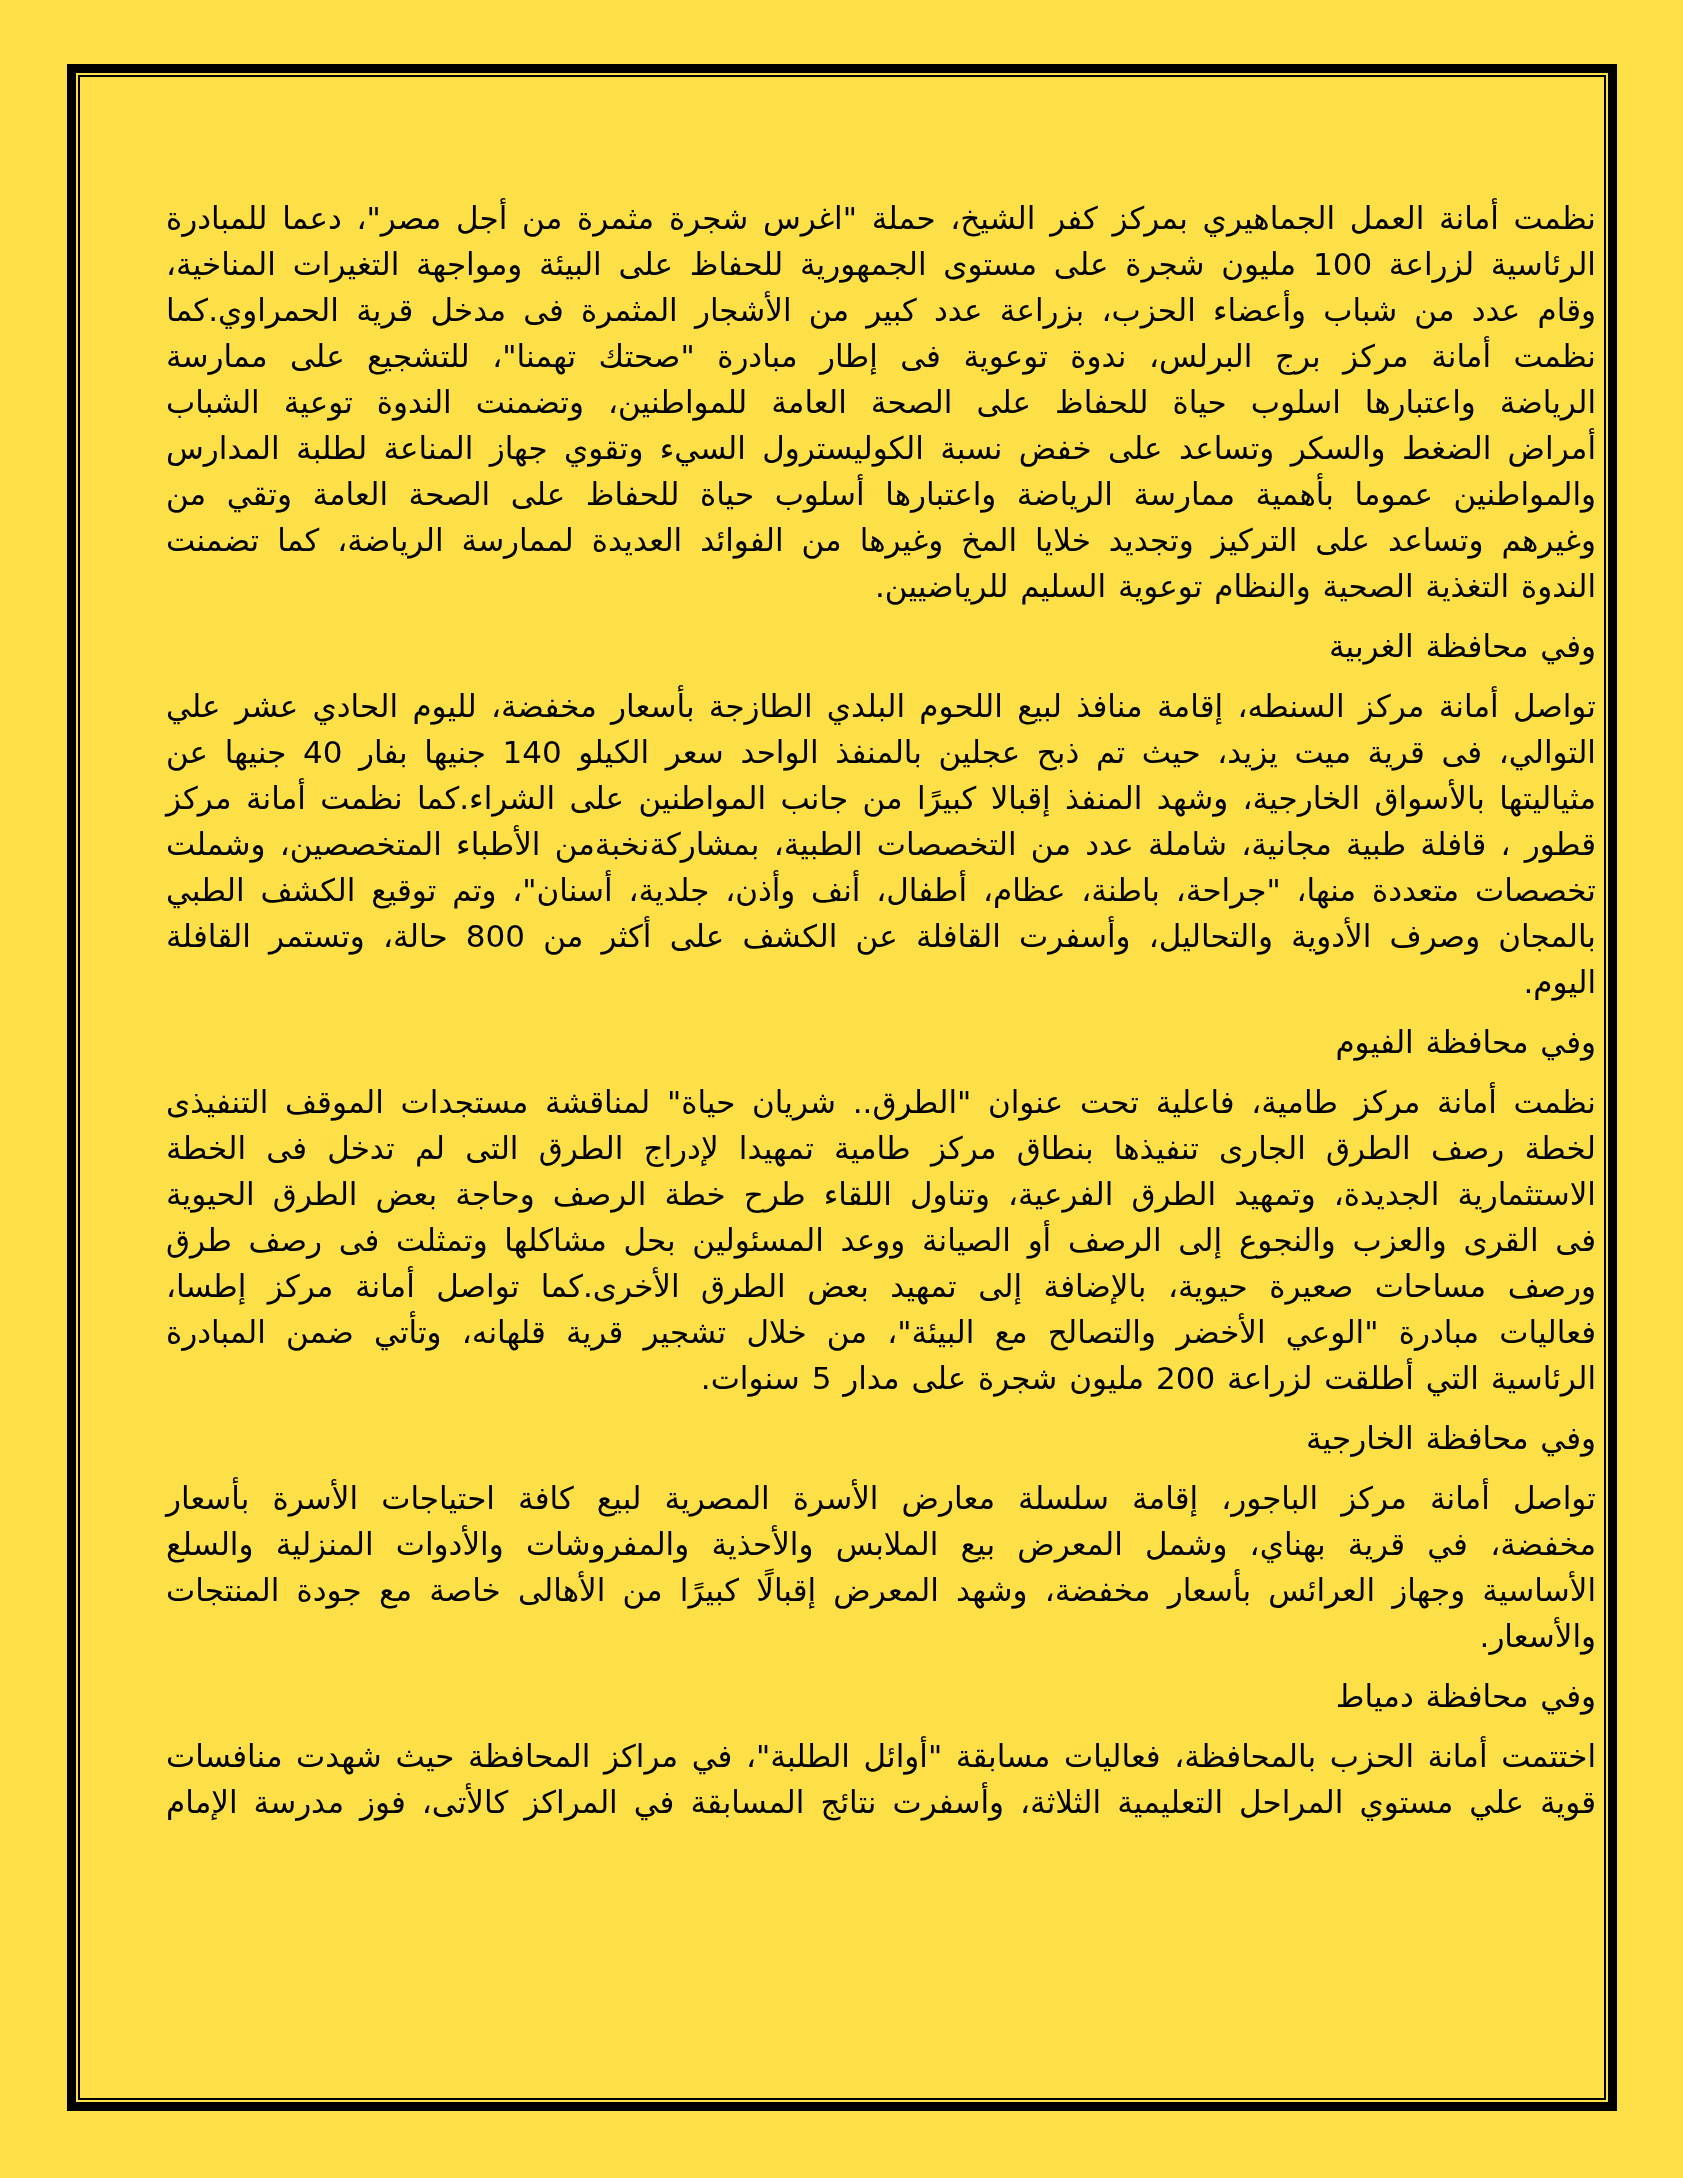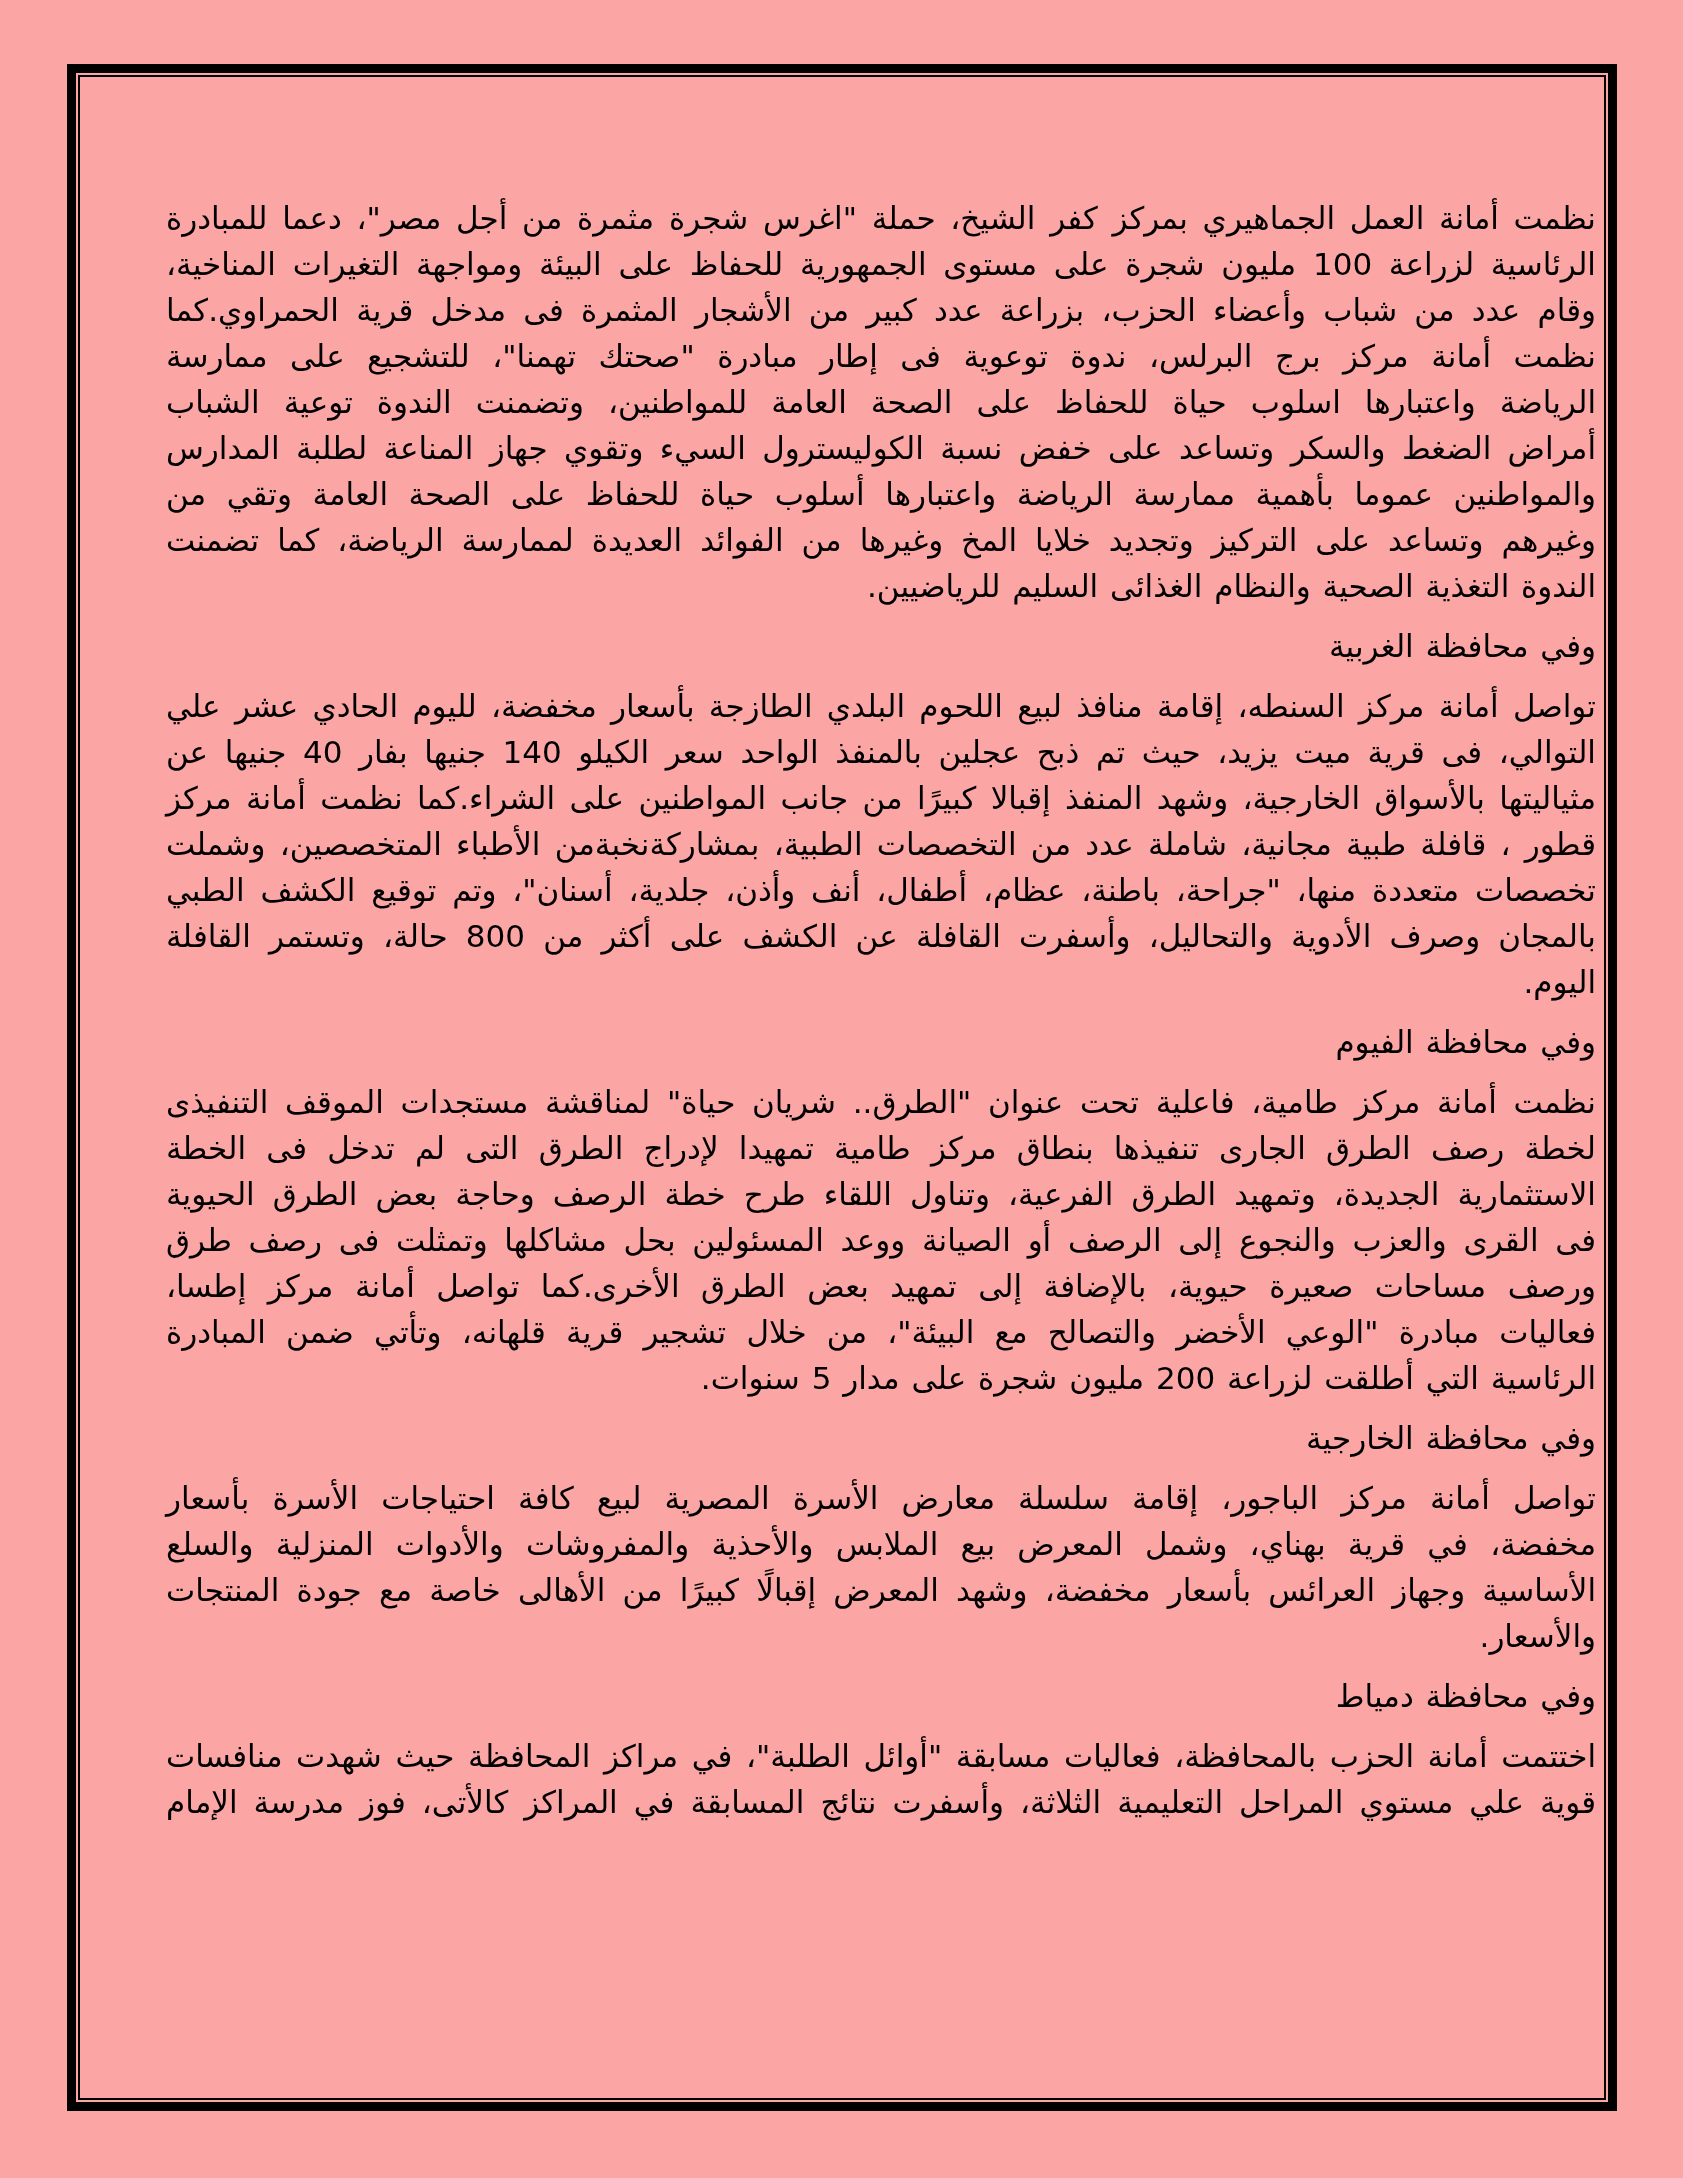--- a/index.html
+++ b/index.html
@@ -4,21 +4,21 @@
 <style>
   html, body {
     margin: 0;
     padding: 0;
     background: #ffffff;
   }
   .page {
     position: relative;
     width: 1683px;
     height: 2178px;
-    background: #fca5a5;
+    background: #fde047;
     overflow: hidden;
     font-family: "DejaVu Sans", sans-serif;
     color: #000000;
   }
   
   .frame-outer {
     position: absolute;
     left: 67px;
     top: 64px;
     width: 1550px;
@@ -71,21 +71,21 @@
   <div class="content" dir="rtl">
       <div class="block paragraph">
         <div class="line fill">نظمت أمانة العمل الجماهيري بمركز كفر الشيخ، حملة "اغرس شجرة مثمرة من أجل مصر"، دعما للمبادرة</div>
         <div class="line fill">الرئاسية لزراعة 100 مليون شجرة على مستوى الجمهورية للحفاظ على البيئة ومواجهة التغيرات المناخية،</div>
         <div class="line fill">وقام عدد من شباب وأعضاء الحزب، بزراعة عدد كبير من الأشجار المثمرة فى مدخل قرية الحمراوي.كما</div>
         <div class="line fill">نظمت أمانة مركز برج البرلس، ندوة توعوية فى إطار مبادرة "صحتك تهمنا"، للتشجيع على ممارسة</div>
         <div class="line fill">الرياضة واعتبارها اسلوب حياة للحفاظ على الصحة العامة للمواطنين، وتضمنت الندوة توعية الشباب</div>
         <div class="line fill">أمراض الضغط والسكر وتساعد على خفض نسبة الكوليسترول السيء وتقوي جهاز المناعة لطلبة المدارس</div>
         <div class="line fill">والمواطنين عموما بأهمية ممارسة الرياضة واعتبارها أسلوب حياة للحفاظ على الصحة العامة وتقي من</div>
         <div class="line fill">وغيرهم وتساعد على التركيز وتجديد خلايا المخ وغيرها من الفوائد العديدة لممارسة الرياضة، كما تضمنت</div>
-        <div class="line">الندوة التغذية الصحية والنظام الغذائى السليم للرياضيين.</div>
+        <div class="line">الندوة التغذية الصحية والنظام توعوية السليم للرياضيين.</div>
       </div>
       <div class="block sec-heading">
         <div class="line">وفي محافظة الغربية</div>
       </div>
       <div class="block paragraph">
         <div class="line fill">تواصل أمانة مركز السنطه، إقامة منافذ لبيع اللحوم البلدي الطازجة بأسعار مخفضة، لليوم الحادي عشر علي</div>
         <div class="line fill">التوالي، فى قرية ميت يزيد، حيث تم ذبح عجلين بالمنفذ الواحد سعر الكيلو 140 جنيها بفار 40 جنيها عن</div>
         <div class="line fill">مثياليتها بالأسواق الخارجية، وشهد المنفذ إقبالا كبيرًا من جانب المواطنين على الشراء.كما نظمت أمانة مركز</div>
         <div class="line fill">قطور ، قافلة طبية مجانية، شاملة عدد من التخصصات الطبية، بمشاركةنخبةمن الأطباء المتخصصين، وشملت</div>
         <div class="line fill">تخصصات متعددة منها، "جراحة، باطنة، عظام، أطفال، أنف وأذن، جلدية، أسنان"، وتم توقيع الكشف الطبي</div>

